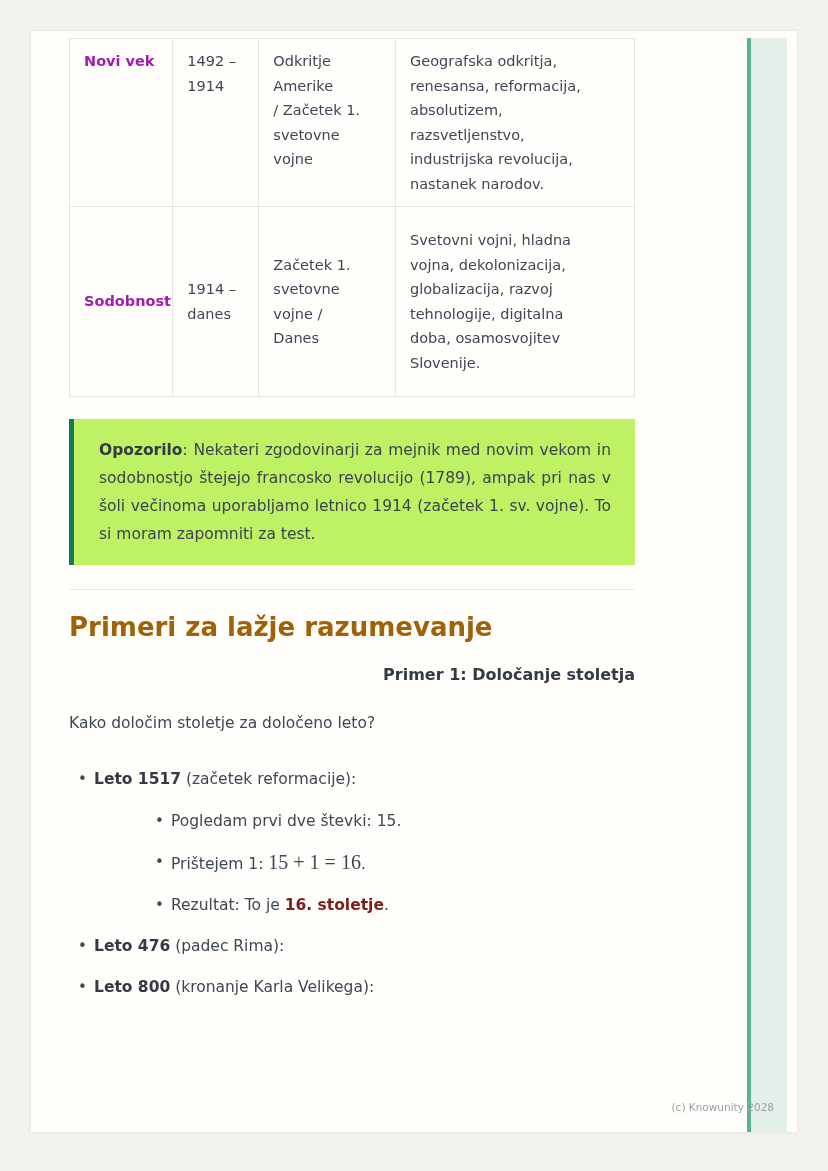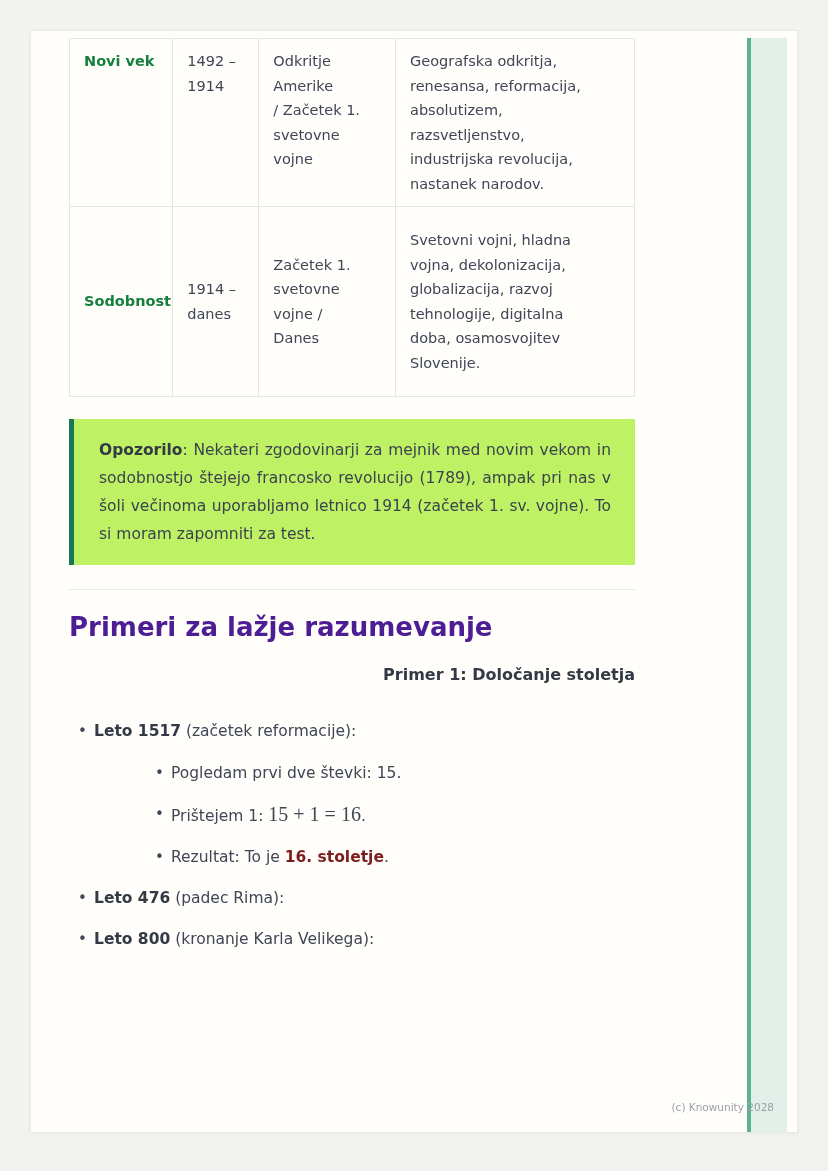--- a/index.html
+++ b/index.html
@@ -31,21 +31,21 @@
   table.periods{
     border-collapse:collapse;width:566px;table-layout:fixed;
     font-size:14.5px;line-height:24.5px;color:#3f4655;
   }
   table.periods td{
     border:1px solid #e5e6e4;
     padding:10px 14px;
     vertical-align:top;
     box-sizing:border-box;
   }
-  td.c-period{width:102px;font-weight:bold;color:#15803d;}
+  td.c-period{width:102px;font-weight:bold;color:#a21caf;}
   td.c-years{width:85px;}
   td.c-milestone{width:135px;}
   td.c-features{width:236px;}
   .preline{white-space:pre-line;}
   tr.row-top{height:165px;}
   tr.row-mid{height:190px;}
   tr.row-mid td.c-period,
   tr.row-mid td.c-years,
   tr.row-mid td.c-milestone{vertical-align:middle;}
   tr.row-mid td.c-features{vertical-align:middle;}
@@ -62,21 +62,21 @@
     margin:0;font-size:15.5px;line-height:28px;text-align:justify;color:#3c434f;
   }
   .callout strong{color:#333a45;}
   
   hr.divider{
     border:none;border-top:1px solid #e7e7e3;margin:24px 0 0 0;
   }
   h2.section-heading{
     margin:21px 0 0 0;
     font-size:26px;line-height:32px;font-weight:bold;
-    color:#4c1d95;
+    color:#a16207;
   }
   h3.sub-heading{
     margin:20px 0 0 0;
     font-size:16px;line-height:24px;font-weight:bold;color:#333a45;text-align:right;
   }
   p.intro{
     margin:24px 0 0 0;font-size:15.5px;line-height:24px;color:#3f4655;
   }
   
   ul{list-style:none;margin:0;padding:0;}
@@ -149,20 +149,21 @@
     <div class="callout">
       <p><strong>Opozorilo</strong><span>: Nekateri zgodovinarji za mejnik med novim vekom in sodobnostjo štejejo francosko revolucijo (1789), ampak pri nas v šoli večinoma uporabljamo letnico 1914 (začetek 1. sv. vojne). To si moram zapomniti za test.</span></p>
     </div>
 
     <hr class="divider">
 
     <h2 class="section-heading">Primeri za lažje razumevanje</h2>
 
     <h3 class="sub-heading">Primer 1: Določanje stoletja</h3>
 
+    <p class="intro">Kako določim stoletje za določeno leto?</p>
 
     <ul class="lvl1">
 
       <li>
         <p class="li-head"><strong>Leto 1517</strong><span> (začetek reformacije):</span></p>
         <ul class="lvl2">
           <li><span>Pogledam prvi dve števki: 15.</span></li>
           <li><span>Prištejem 1: </span><span class="seg-m">15 + 1 = 16</span><span>.</span></li>
           <li><span>Rezultat: To je </span><span class="seg-b">16. stoletje</span><span>.</span></li>
         </ul>

